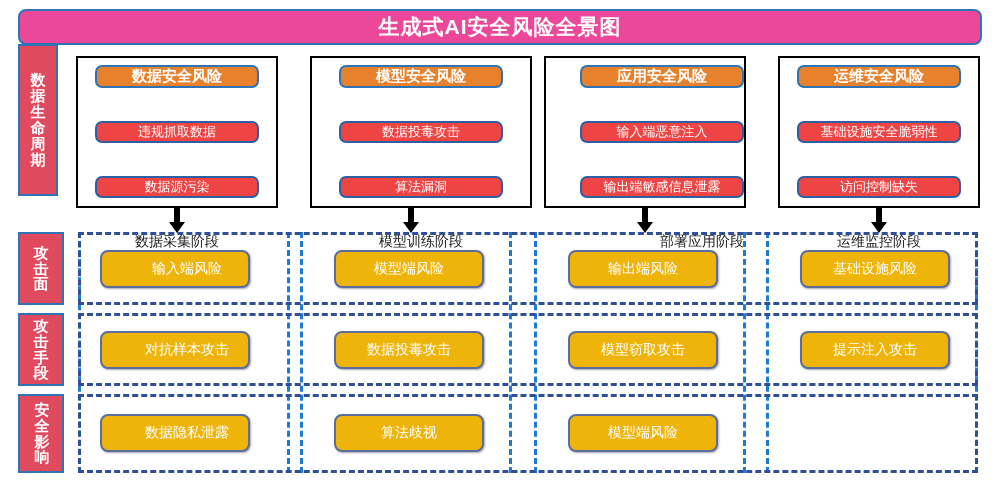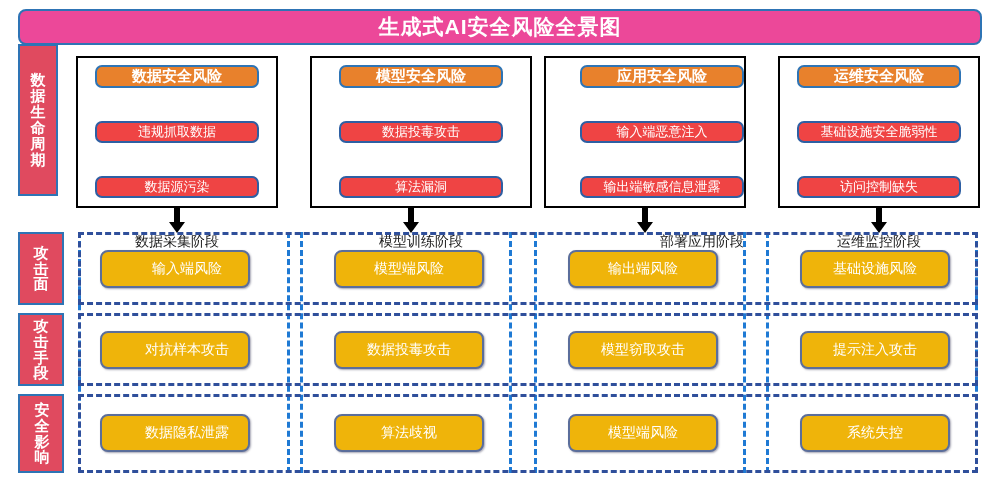--- a/index.html
+++ b/index.html
@@ -205,15 +205,14 @@
   <div class="cell c3 r0">基础设施风险</div>
 
   <div class="cell c0 r1">对抗样本攻击</div>
   <div class="cell c1 r1">数据投毒攻击</div>
   <div class="cell c2 r1">模型窃取攻击</div>
   <div class="cell c3 r1">提示注入攻击</div>
 
   <div class="cell c0 r2">数据隐私泄露</div>
   <div class="cell c1 r2">算法歧视</div>
   <div class="cell c2 r2">模型端风险</div>
-  <div class="cell c3 r2">系统失控</div>
 
 </div>
 
 </body></html>

